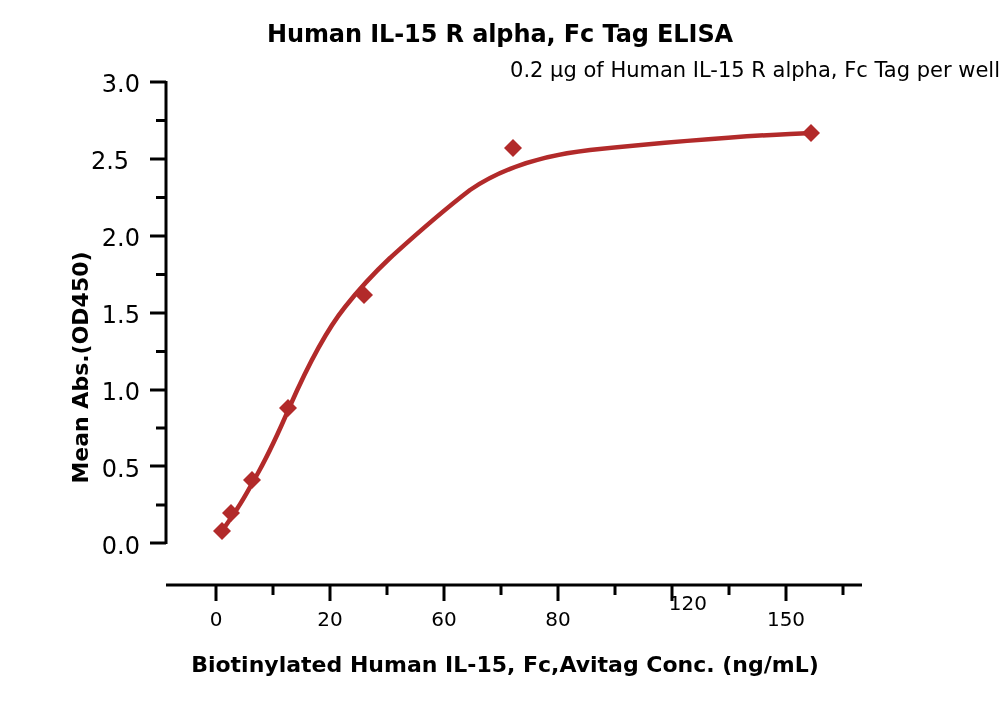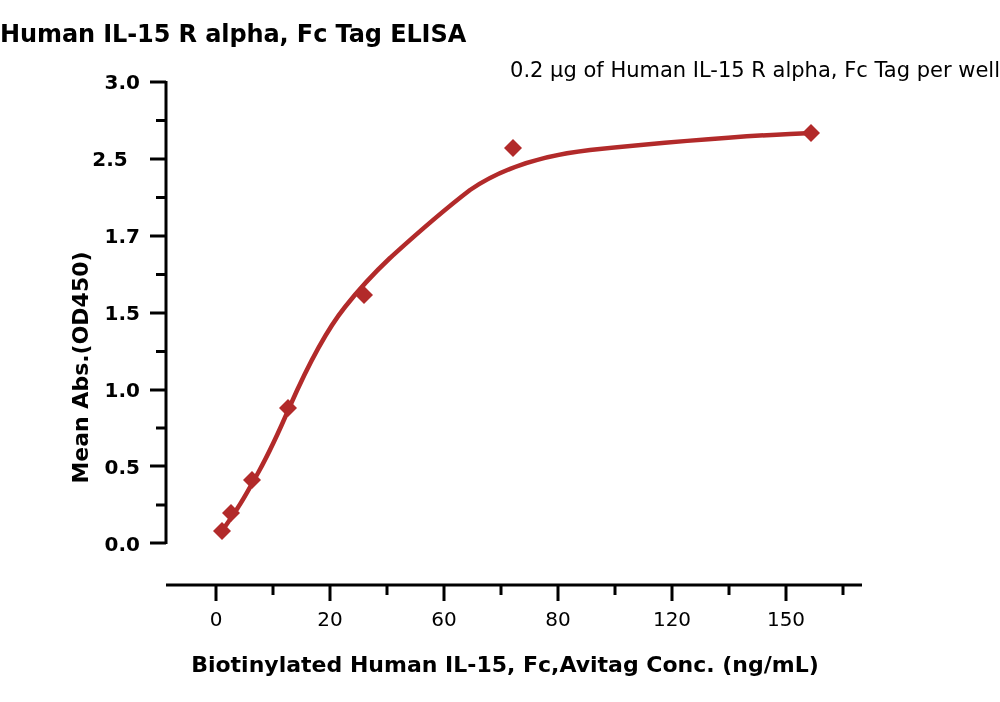--- a/index.html
+++ b/index.html
@@ -9,21 +9,21 @@
     font-family:"DejaVu Sans", sans-serif;
     overflow:hidden;
     position:relative;
   }
   #figure{
     position:absolute;left:0;top:0;width:1000px;height:702px;
   }
   .title{
     position:absolute;
     left:0;right:0;top:20px;
-    text-align:left;
+    text-align:center;
     font-size:24px;
     font-weight:bold;
     color:#000000;
     letter-spacing:-0.1px;
     font-family:"DejaVu Sans", sans-serif;
   }
   .subtitle{
     position:absolute;
     left:0;right:0;top:58px;
     text-align:right;
@@ -54,24 +54,23 @@
     font-weight:bold;
     color:#000000;
     font-family:"DejaVu Sans", sans-serif;
     padding-left:10px;
   }
   .ytick-label{
     position:absolute;
     right:0;
     width:60px;
     text-align:right;
-    font-size:20px;
+    font-size:24px;
     color:#000000;
     font-family:"DejaVu Sans", sans-serif;
-    font-weight:bold;
   }
   .xtick-label{
     position:absolute;
     width:70px;
     text-align:center;
     font-size:20px;
     color:#000000;
     font-family:"DejaVu Sans", sans-serif;
   }
   svg{position:absolute;left:0;top:0;}
@@ -82,31 +81,31 @@
 <div id="figure">
 
   <div class="title">Human IL-15 R alpha, Fc Tag ELISA</div>
   <div class="subtitle">0.2 µg of Human IL-15 R alpha, Fc Tag per well</div>
 
   <div class="ylabel">Mean Abs.(OD450)</div>
   <div class="xlabel">Biotinylated Human IL-15, Fc,Avitag Conc. (ng/mL)</div>
 
   <div class="ytick-label" style="top:70px;left:80px;">3.0</div>
   <div class="ytick-label" style="top:147px;left:80px;text-align:center;">2.5</div>
-  <div class="ytick-label" style="top:224px;left:80px;">1.7</div>
+  <div class="ytick-label" style="top:224px;left:80px;">2.0</div>
   <div class="ytick-label" style="top:301px;left:80px;">1.5</div>
   <div class="ytick-label" style="top:378px;left:80px;">1.0</div>
   <div class="ytick-label" style="top:455px;left:80px;">0.5</div>
   <div class="ytick-label" style="top:532px;left:80px;">0.0</div>
 
   <div class="xtick-label" style="left:181px;top:607px;">0</div>
   <div class="xtick-label" style="left:295px;top:607px;">20</div>
   <div class="xtick-label" style="left:409px;top:607px;">60</div>
   <div class="xtick-label" style="left:523px;top:607px;">80</div>
-  <div class="xtick-label" style="left:637px;top:607px;">120</div>
+  <div class="xtick-label" style="left:637px;top:591px;text-align:right;">120</div>
   <div class="xtick-label" style="left:751px;top:607px;">150</div>
 
   <svg width="1000" height="702">
 
     <line x1="166" y1="81" x2="166" y2="544" stroke="#000000" stroke-width="3"></line>
 
     <g stroke="#000000" stroke-width="3">
       <line x1="150" y1="82" x2="166" y2="82"></line>
       <line x1="150" y1="159" x2="166" y2="159"></line>
       <line x1="150" y1="236" x2="166" y2="236"></line>

